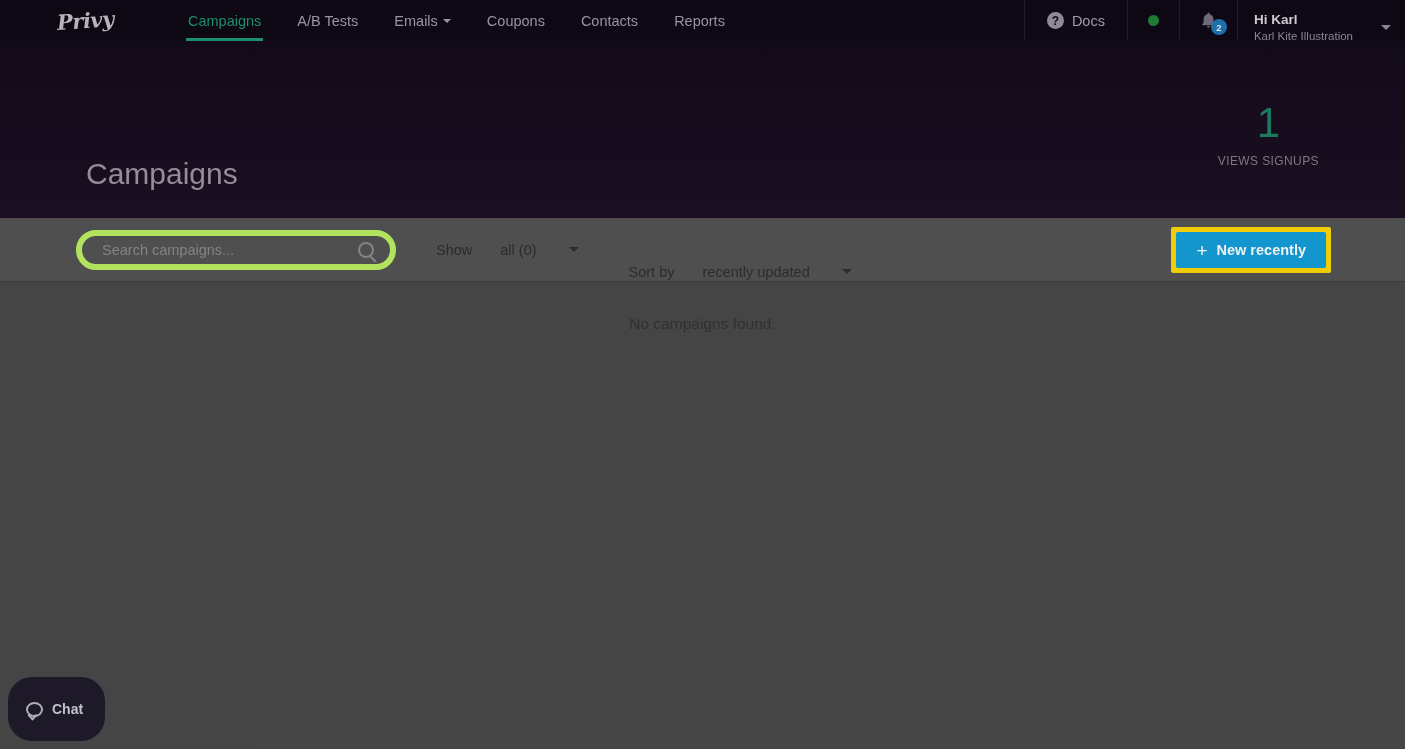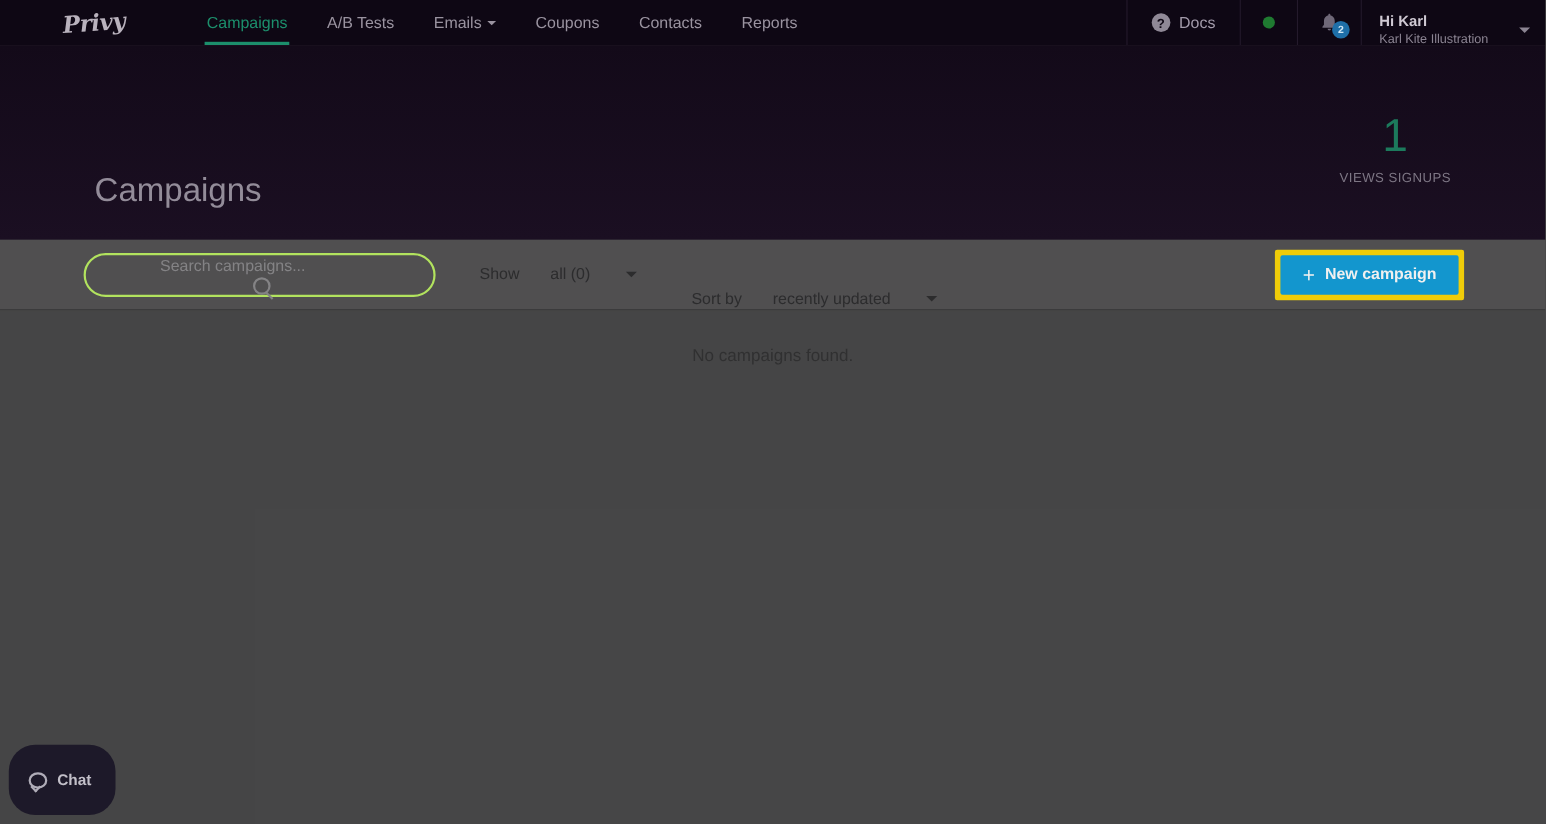--- a/index.html
+++ b/index.html
@@ -116,24 +116,23 @@
   .toolbar {
     position: absolute; top: 218px; left: 0;
     width: 1405px; height: 64px;
     background: #555456;
     border-bottom: 1px solid #3e3d3f;
     display: flex; align-items: center;
   }
   .search-box {
     margin-left: 76px;
     width: 320px; height: 40px;
-    border: 2px solid #bef264; border-radius: 20px;
+    border: 6px solid #bef264; border-radius: 20px;
     display: flex; align-items: center; padding: 0 14px 0 20px;
     background: transparent;
-    flex-direction: column;
   }
   .search-input {
     flex: 1; background: transparent; border: none; outline: none;
     font-size: 14.5px; color: #8d8c8e;
     font-family: "Liberation Sans", sans-serif;
   }
   .search-input::placeholder { color: #8d8c8e; }
   .mag {
     width: 16px; height: 16px; border: 2px solid #8d8c8e; border-radius: 50%;
     position: relative; flex-shrink: 0; margin-right: 2px;
@@ -296,21 +295,21 @@
     <div class="filter sortby">
       <span>Sort by</span>
       <b>recently updated</b>
       <span class="caret-dark"></span>
     </div>
   </div>
 
   <div class="new-campaign-highlight">
     <button class="new-campaign-btn">
       <span class="plus">+</span>
-      <span>New campaign</span>
+      <span>New recently</span>
     </button>
   </div>
 
   <div class="content">
     <div class="empty-msg">No campaigns found.</div>
   </div>
 
   <div class="dim"></div>
 
   <div class="chat-widget">

